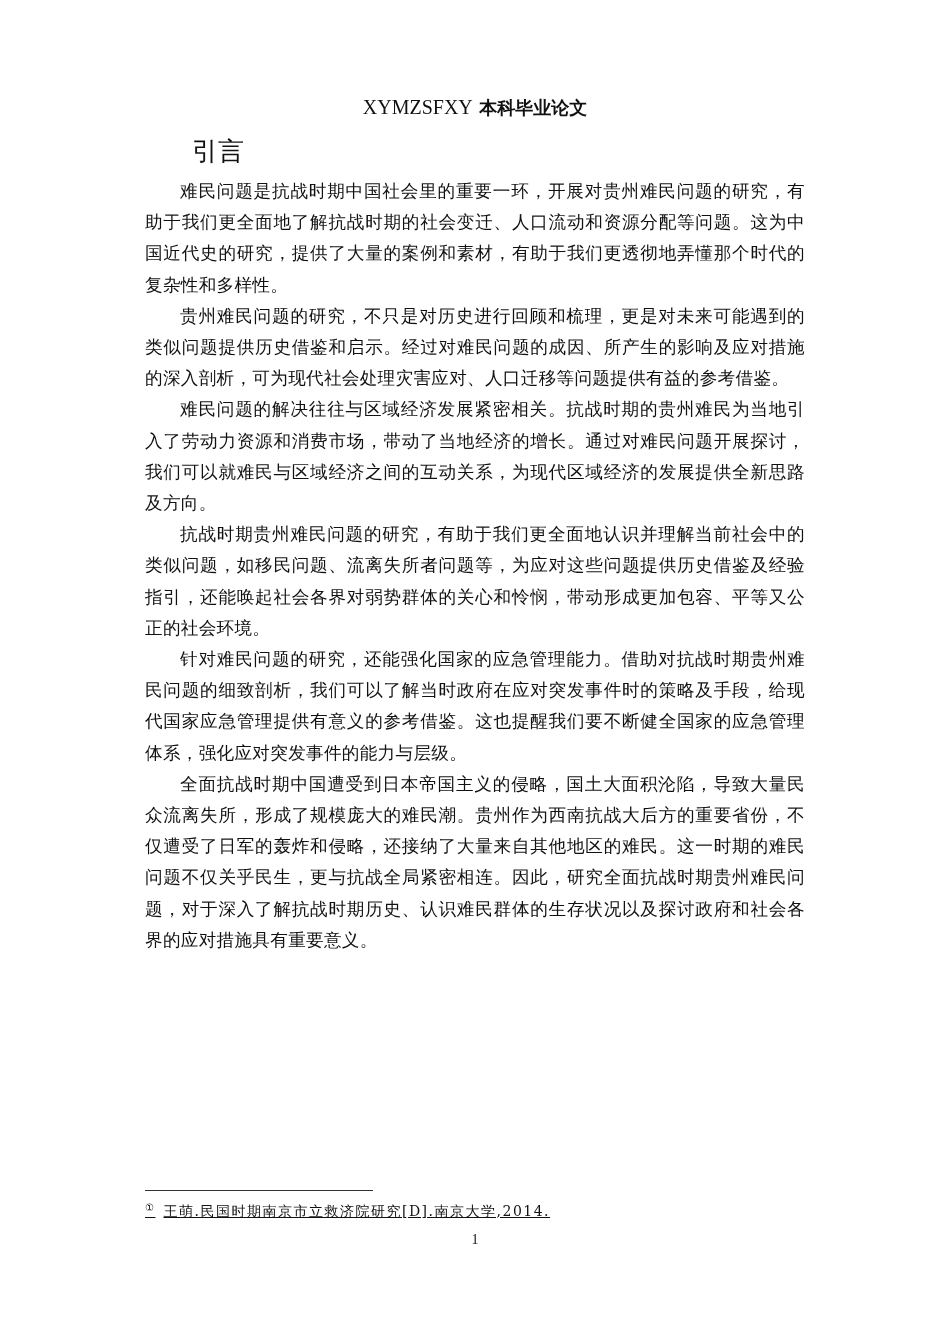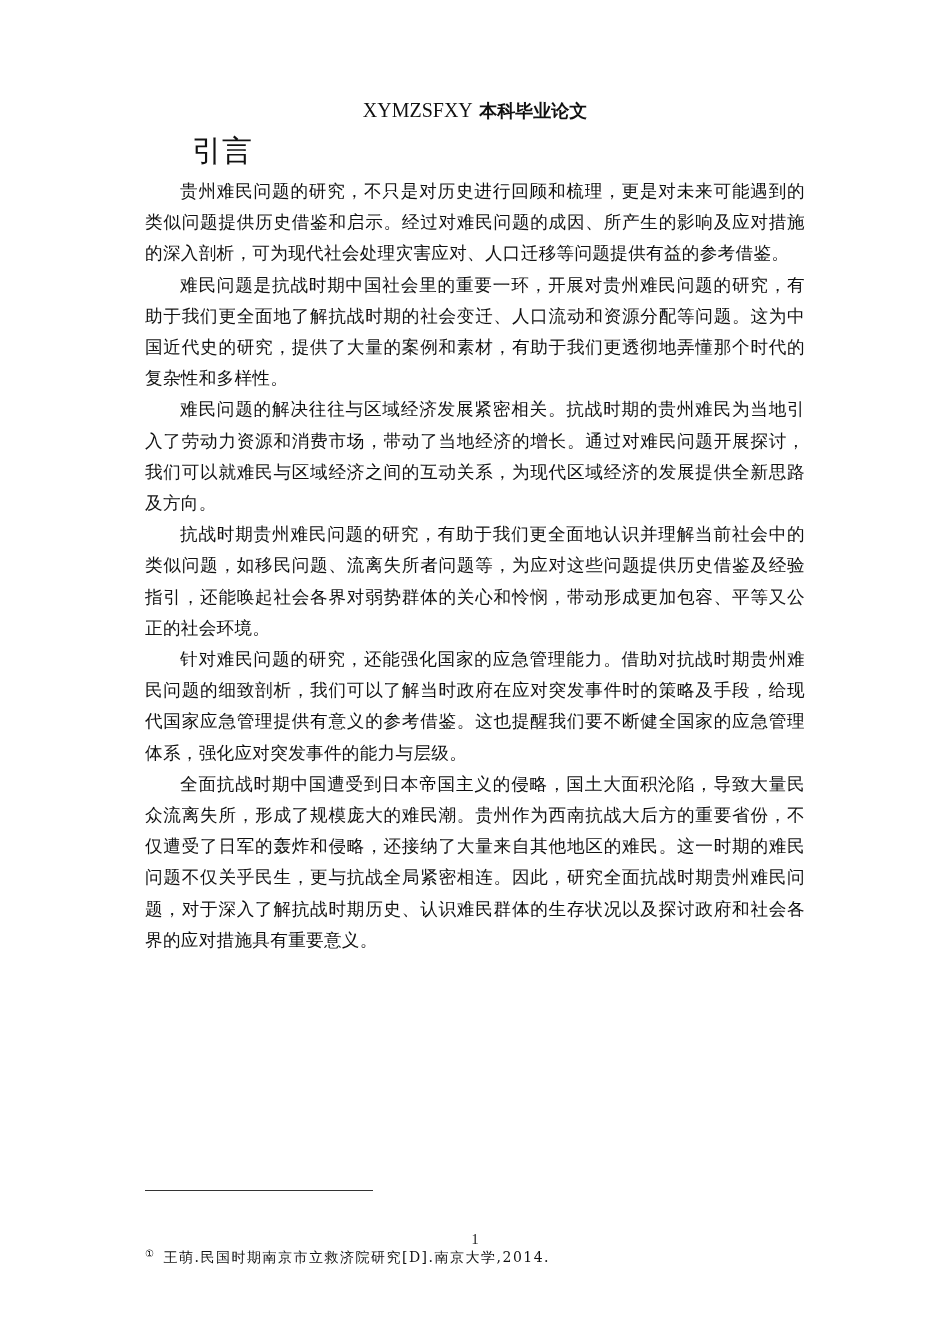--- a/index.html
+++ b/index.html
@@ -1,47 +1,47 @@
 <!DOCTYPE html>
 <html><head>
 <meta charset="utf-8">
 <style>
   html, body { margin: 0; padding: 0; background: #ffffff; }
   body { width: 950px; height: 1344px; position: relative; overflow: hidden;
          font-family: "DejaVu Serif", "Liberation Serif", serif; color: #111; }
   .header { position: absolute; top: 94px; left: 0; width: 950px; text-align: center;
-            font-size: 20px; line-height: 32px; }
+            font-size: 20px; line-height: 26px; }
   .header .latin { font-family: "Liberation Serif", serif; letter-spacing: 0px; }
   .header .cjk { font-family: "DejaVu Sans", sans-serif; font-weight: bold; font-size: 18px; }
-  .heading { position: absolute; top: 134px; left: 192px; font-size: 30px; line-height: 34px;
+  .heading { position: absolute; top: 134px; left: 192px; font-size: 26px; line-height: 34px;
              font-family: "DejaVu Sans", sans-serif; }
   .body { position: absolute; top: 176px; left: 145px; width: 660px; }
   .para { margin: 0; font-size: 17.6px; line-height: 31.2px; text-indent: 35px;
           text-align: justify; letter-spacing: 0.3px; }
   .para sup { font-size: 10px; vertical-align: 6px; line-height: 0; }
   .footnote-rule { position: absolute; top: 1190px; left: 145px; width: 228px; height: 1px; background: #333; }
-  .footnote { position: absolute; top: 1244px; left: 145px; font-size: 14px; line-height: 20px;
-              letter-spacing: 1.5px; }
+  .footnote { position: absolute; top: 1198px; left: 145px; font-size: 14px; line-height: 20px;
+              letter-spacing: 1.5px; text-decoration: underline; }
   .footnote .mark { font-size: 10px; vertical-align: 5px; margin-right: 8px; }
   .page-number { position: absolute; top: 1232px; left: 0; width: 950px; text-align: center;
                  font-size: 14px; font-family: "Liberation Serif", serif; }
 </style>
 </head>
 <body>
 
 <div class="header">
   <span class="latin">XYMZSFXY</span>
   <span class="cjk">本科毕业论文</span>
 </div>
 
 <div class="heading">引言</div>
 
 <div class="body">
+  <p class="para">难民问题是抗战时期中国社会里的重要一环，开展对贵州难民问题的研究，有助于我们更全面地了解抗战时期的社会变迁、人口流动和资源分配等问题。这为中国近代史的研究，提供了大量的案例和素材，有助于我们更透彻地弄懂那个时代的复杂性和多样性。</p>
   <p class="para">贵州难民问题的研究，不只是对历史进行回顾和梳理，更是对未来可能遇到的类似问题提供历史借鉴和启示。经过对难民问题的成因、所产生的影响及应对措施的深入剖析，可为现代社会处理灾害应对、人口迁移等问题提供有益的参考借鉴。</p>
-  <p class="para">难民问题是抗战时期中国社会里的重要一环，开展对贵州难民问题的研究，有助于我们更全面地了解抗战时期的社会变迁、人口流动和资源分配等问题。这为中国近代史的研究，提供了大量的案例和素材，有助于我们更透彻地弄懂那个时代的复杂性和多样性。</p>
   <p class="para">难民问题的解决往往与区域经济发展紧密相关。抗战时期的贵州难民为当地引入了劳动力资源和消费市场，带动了当地经济的增长。通过对难民问题开展探讨，我们可以就难民与区域经济之间的互动关系，为现代区域经济的发展提供全新思路及方向。</p>
   <p class="para">抗战时期贵州难民问题的研究，有助于我们更全面地认识并理解当前社会中的类似问题，如移民问题、流离失所者问题等，为应对这些问题提供历史借鉴及经验指引，还能唤起社会各界对弱势群体的关心和怜悯，带动形成更加包容、平等又公正的社会环境。</p>
   <p class="para">针对难民问题的研究，还能强化国家的应急管理能力。借助对抗战时期贵州难民问题的细致剖析，我们可以了解当时政府在应对突发事件时的策略及手段，给现代国家应急管理提供有意义的参考借鉴。这也提醒我们要不断健全国家的应急管理体系，强化应对突发事件的能力与层级。</p>
   <p class="para">全面抗战时期中国遭受到日本帝国主义的侵略，国土大面积沦陷，导致大量民众流离失所，形成了规模庞大的难民潮。贵州作为西南抗战大后方的重要省份，不仅遭受了日军的轰炸和侵略，还接纳了大量来自其他地区的难民。这一时期的难民问题不仅关乎民生，更与抗战全局紧密相连。因此，研究全面抗战时期贵州难民问题，对于深入了解抗战时期历史、认识难民群体的生存状况以及探讨政府和社会各界的应对措施具有重要意义。</p>
 </div>
 
 <div class="footnote-rule"></div>
 
 <div class="footnote">
   <span class="mark">①</span><span>王萌.民国时期南京市立救济院研究[D].南京大学,2014.</span>

